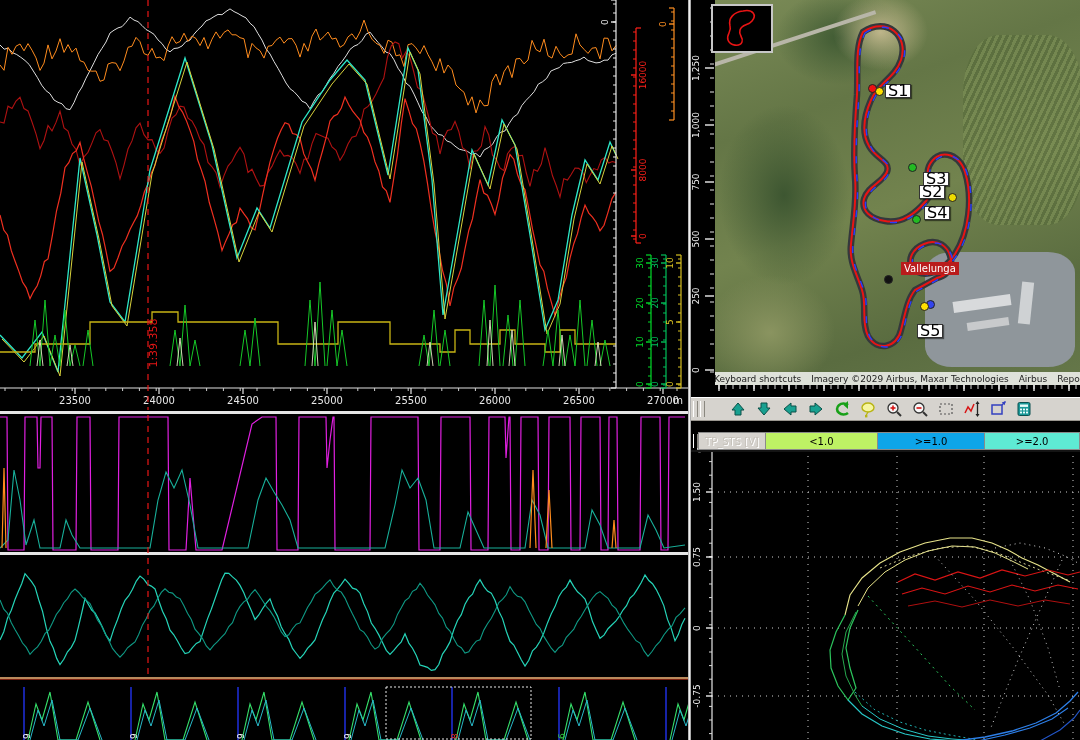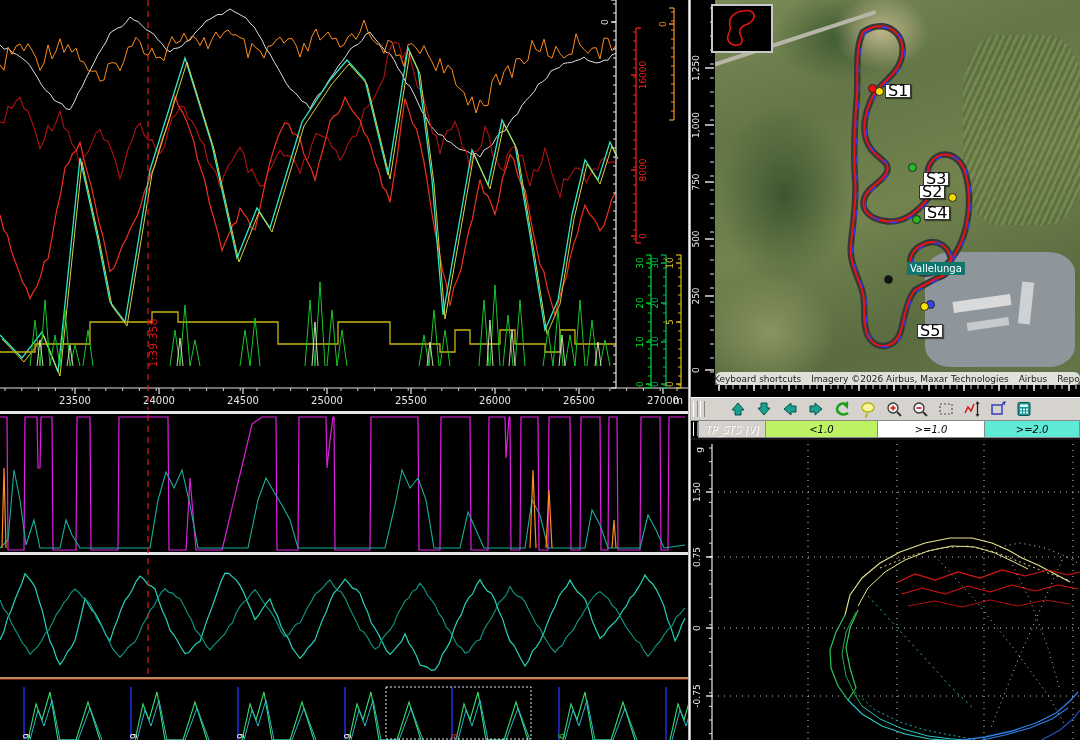--- a/index.html
+++ b/index.html
@@ -11,33 +11,33 @@
   #vsep{left:688px;top:0;width:3px;height:740px;background:linear-gradient(90deg,#9a9a9a,#f0f0f0,#8a8a8a);z-index:5;}
   
   #map-module{left:691px;top:0;width:389px;height:397px;background:#000;overflow:hidden;}
   #map-canvas{left:24px;top:0;width:365px;height:385px;overflow:hidden;
      background:linear-gradient(160deg,#7b8b57 0%,#647646 28%,#72834e 52%,#5a6c40 78%,#66784a 100%);}
   .blob{position:absolute;border-radius:50%;}
   #map-overlay{left:0;top:0;width:389px;height:397px;z-index:4;pointer-events:none;}
   #map-inset{left:20px;top:4px;width:58px;height:45px;background:#000;border:2px solid #c7c7c7;z-index:6;}
   .sector-label{position:absolute;background:#fff;color:#000;border:1px solid #333;font-size:16px;
      line-height:12px;padding:0 2px;z-index:7;box-shadow:1px 1px 1px rgba(0,0,0,.5);}
-  .town-label{position:absolute;background:#0f766e;color:#fff;font-size:10px;line-height:13px;padding:0 3px;z-index:7;margin-left:6px;}
+  .town-label{position:absolute;background:#b91c1c;color:#fff;font-size:10px;line-height:13px;padding:0 3px;z-index:7;}
   .map-dot{position:absolute;border-radius:50%;z-index:7;border:1px solid #222;}
   #attribution{left:24px;top:372px;width:365px;height:13px;background:rgba(250,250,250,.82);z-index:8;
-     display:flex;align-items:center;font-size:9px;color:#1c1c1c;white-space:nowrap;overflow:hidden;border-radius:6px;}
+     display:flex;align-items:center;font-size:9px;color:#1c1c1c;white-space:nowrap;overflow:hidden;}
   #attribution span{padding:0 5px;}
   #attribution .sep{width:1px;height:11px;background:#8a8a8a;padding:0;}
   
   #toolbar{left:691px;top:397px;width:389px;height:22px;background:#d6d3ce;
      border-top:1px solid #fff;border-bottom:1px solid #9a968f;display:flex;align-items:center;z-index:5;}
   .grip{width:3px;height:16px;border-left:1px solid #fff;border-right:1px solid #8a877f;margin-left:2px;}
   .tb-btn{width:22px;height:20px;display:flex;align-items:center;justify-content:center;margin:0 2px;}
   
-  #scale-bar{left:691px;top:420px;width:389px;height:18px;display:flex;z-index:5;border-bottom:2px solid #141414;font-style:italic;}
+  #scale-bar{left:691px;top:432px;width:389px;height:18px;display:flex;z-index:5;border-bottom:2px solid #141414;}
   .sc-cell{height:18px;display:flex;align-items:center;justify-content:center;font-size:10px;color:#000;
      border:1px solid #8a8a8a;border-left:none;box-sizing:border-box;}
   #sc-disabled{color:#c6c2ba;text-shadow:1px 1px 0 #ffffff;background:#d6d3ce;border-left:1px solid #8a8a8a;}
   
   #gg-plot{left:691px;top:440px;width:389px;height:300px;background:#000;}
   svg{display:block;}
 </style>
 </head>
 <body>
 
@@ -464,21 +464,21 @@
 
     <div id="map-inset" class="abs">
       <svg width="54" height="41" viewBox="0 0 54 41">
         <path d="M 30,5 C 40,3 44,9 39,15 C 35,20 29,18 27,24 C 25,30 31,31 29,36 C 27,41 17,40 15,34 C 13,28 19,26 17,20 C 15,12 21,6 30,5 Z" fill="none" stroke="#e81414" stroke-width="1.6"></path>
       </svg>
     </div>
 
     <div id="attribution" class="abs">
       <span style="margin-left:-6px;">Keyboard shortcuts</span>
       <span class="sep"></span>
-      <span>Imagery ©2026 Airbus, Maxar Technologies</span>
+      <span>Imagery ©2029 Airbus, Maxar Technologies</span>
       <span class="sep"></span>
       <span>Airbus</span>
       <span class="sep"></span>
       <span>Report a map error</span>
     </div>
   <div class="map-dot" style="left: 177px; top: 84px; width: 7px; height: 7px; background: rgb(238, 17, 17);"></div>
       <div class="map-dot" style="left: 184px; top: 87px; width: 7px; height: 7px; background: rgb(255, 224, 0);"></div>
       <div class="sector-label" style="left: 194px; top: 84px;">S1</div>
       <div class="map-dot" style="left: 217px; top: 163px; width: 7px; height: 7px; background: rgb(34, 187, 34);"></div>
       <div class="sector-label" style="left: 232px; top: 172px;">S3</div>
@@ -585,21 +585,21 @@
             </g>
           </svg>
         </div>
       </span>
   </div>
 
   <div id="scale-bar" class="abs">
     <div class="grip" style="height:14px;margin-top:2px;"></div>
     <div id="sc-disabled" class="sc-cell" style="width:68px;">TP_STS [V]</div>
     <div class="sc-cell" id="sc-cell-0" style="flex: 1.04 1 0%; background: #bef264;">&lt;1.0</div>
-    <div class="sc-cell" id="sc-cell-1" style="flex: 1 1 0%; background: #ffffff;">&gt;=1.0</div>
+    <div class="sc-cell" id="sc-cell-1" style="flex: 1 1 0%; background: #0ea5e9;">&gt;=1.0</div>
     <div class="sc-cell" id="sc-cell-2" style="flex: 0.88 1 0%; background: #5eead4;">&gt;=2.0</div>
   </div>
 
   <div id="gg-plot" class="abs">
     <svg id="gg-svg" width="389" height="300" viewBox="691 440 389 300">
         <rect x="691" y="440" width="389" height="300" fill="#000"></rect>
         <line x1="712" y1="492" x2="1080" y2="492" stroke="#cfcfcf" stroke-width="1" stroke-dasharray="1 5"></line>
         <line x1="712" y1="557" x2="1080" y2="557" stroke="#cfcfcf" stroke-width="1" stroke-dasharray="1 5"></line>
         <line x1="712" y1="628" x2="1080" y2="628" stroke="#cfcfcf" stroke-width="1" stroke-dasharray="1 5"></line>
         <line x1="712" y1="696" x2="1080" y2="696" stroke="#cfcfcf" stroke-width="1" stroke-dasharray="1 5"></line>

